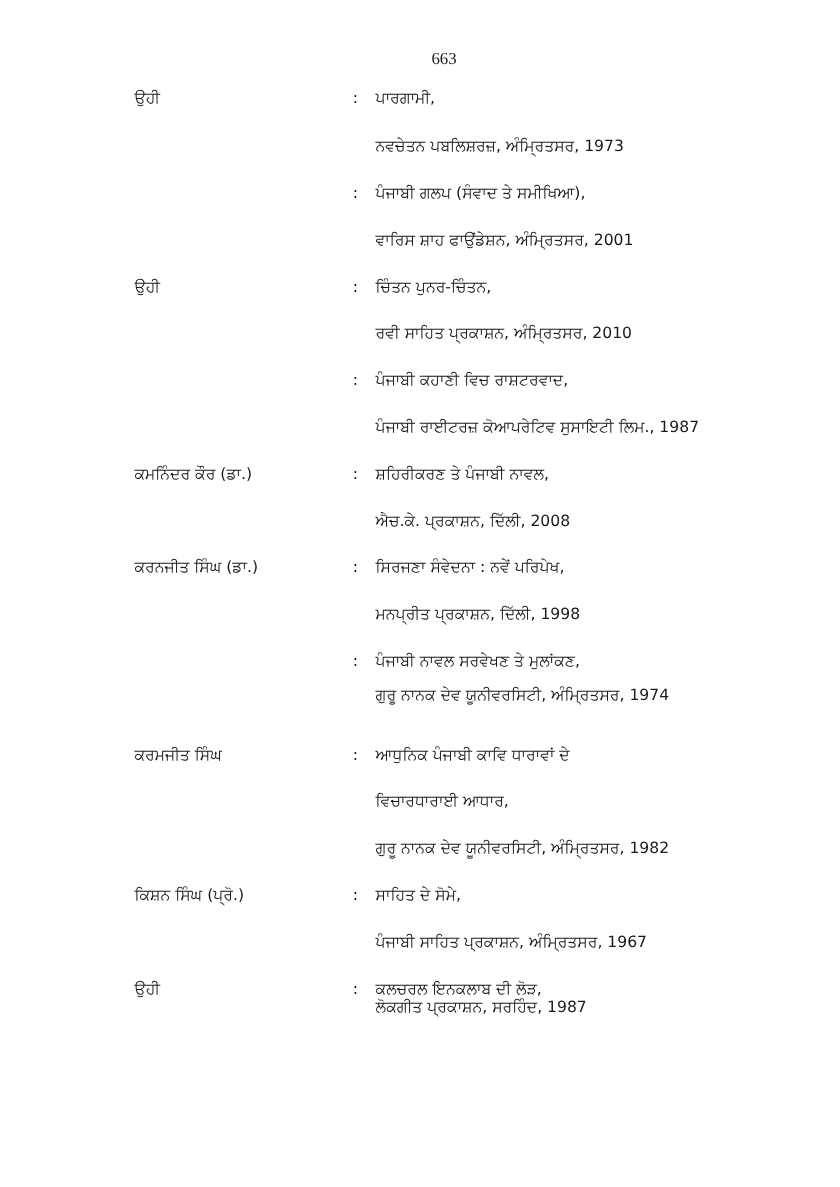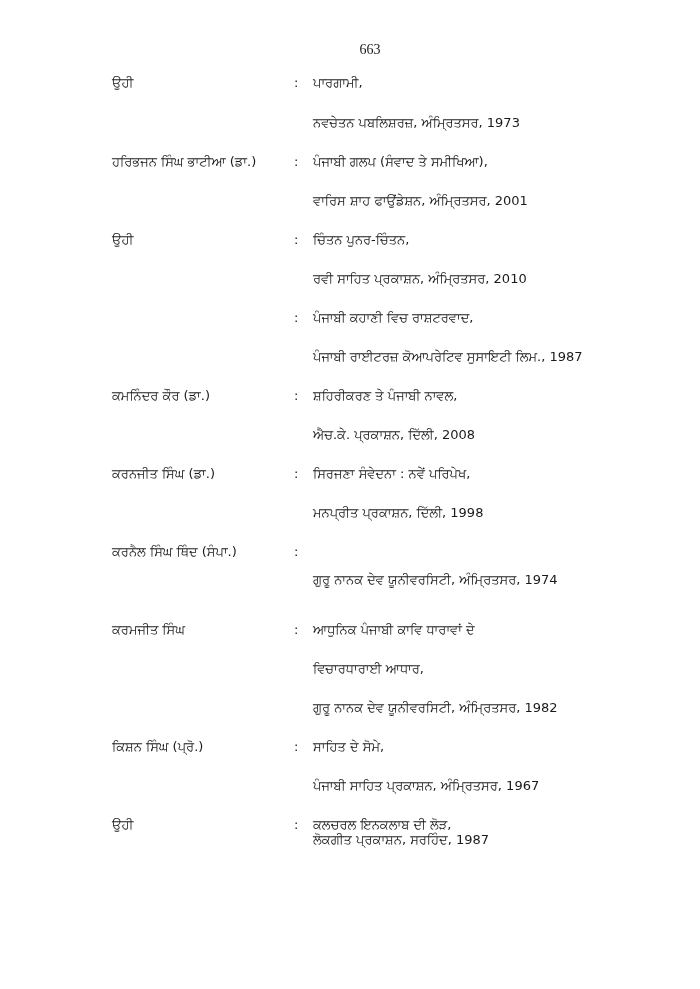--- a/index.html
+++ b/index.html
@@ -21,21 +21,20 @@
 <div class="line" style="top:71px">
   <span class="author">ਉਹੀ</span>
   <span class="colon">:</span>
   <span class="title">ਪਾਰਗਾਮੀ,</span>
 </div>
 <div class="line" style="top:111px">
   <span class="pub">ਨਵਚੇਤਨ ਪਬਲਿਸ਼ਰਜ਼, ਅੰਮ੍ਰਿਤਸਰ, 1973</span>
 </div>
 
 <div class="line" style="top:150px">
-  <span class="author">ਹਰਿਭਜਨ ਸਿੰਘ ਭਾਟੀਆ (ਡਾ.)</span>
   <span class="colon">:</span>
   <span class="title">ਪੰਜਾਬੀ ਗਲਪ (ਸੰਵਾਦ ਤੇ ਸਮੀਖਿਆ),</span>
 </div>
 <div class="line" style="top:189px">
   <span class="pub">ਵਾਰਿਸ ਸ਼ਾਹ ਫਾਉਂਡੇਸ਼ਨ, ਅੰਮ੍ਰਿਤਸਰ, 2001</span>
 </div>
 
 <div class="line" style="top:228px">
   <span class="author">ਉਹੀ</span>
   <span class="colon">:</span>
@@ -65,22 +64,22 @@
 <div class="line" style="top:462px">
   <span class="author">ਕਰਨਜੀਤ ਸਿੰਘ (ਡਾ.)</span>
   <span class="colon">:</span>
   <span class="title">ਸਿਰਜਣਾ ਸੰਵੇਦਨਾ : ਨਵੇਂ ਪਰਿਪੇਖ,</span>
 </div>
 <div class="line" style="top:501px">
   <span class="pub">ਮਨਪ੍ਰੀਤ ਪ੍ਰਕਾਸ਼ਨ, ਦਿੱਲੀ, 1998</span>
 </div>
 
 <div class="line" style="top:540px">
-  <span class="author">ਕਰਨੈਲ ਸਿੰਘ ਥਿੰਦ (ਸੰਪਾ.)</span>
   <span class="colon">:</span>
+  <span class="title">ਪੰਜਾਬੀ ਨਾਵਲ ਸਰਵੇਖਣ ਤੇ ਮੁਲਾਂਕਣ,</span>
 </div>
 <div class="line" style="top:568px">
   <span class="pub">ਗੁਰੂ ਨਾਨਕ ਦੇਵ ਯੂਨੀਵਰਸਿਟੀ, ਅੰਮ੍ਰਿਤਸਰ, 1974</span>
 </div>
 
 <div class="line" style="top:618px">
   <span class="author">ਕਰਮਜੀਤ ਸਿੰਘ</span>
   <span class="colon">:</span>
   <span class="title">ਆਧੁਨਿਕ ਪੰਜਾਬੀ ਕਾਵਿ ਧਾਰਾਵਾਂ ਦੇ</span>
 </div>

